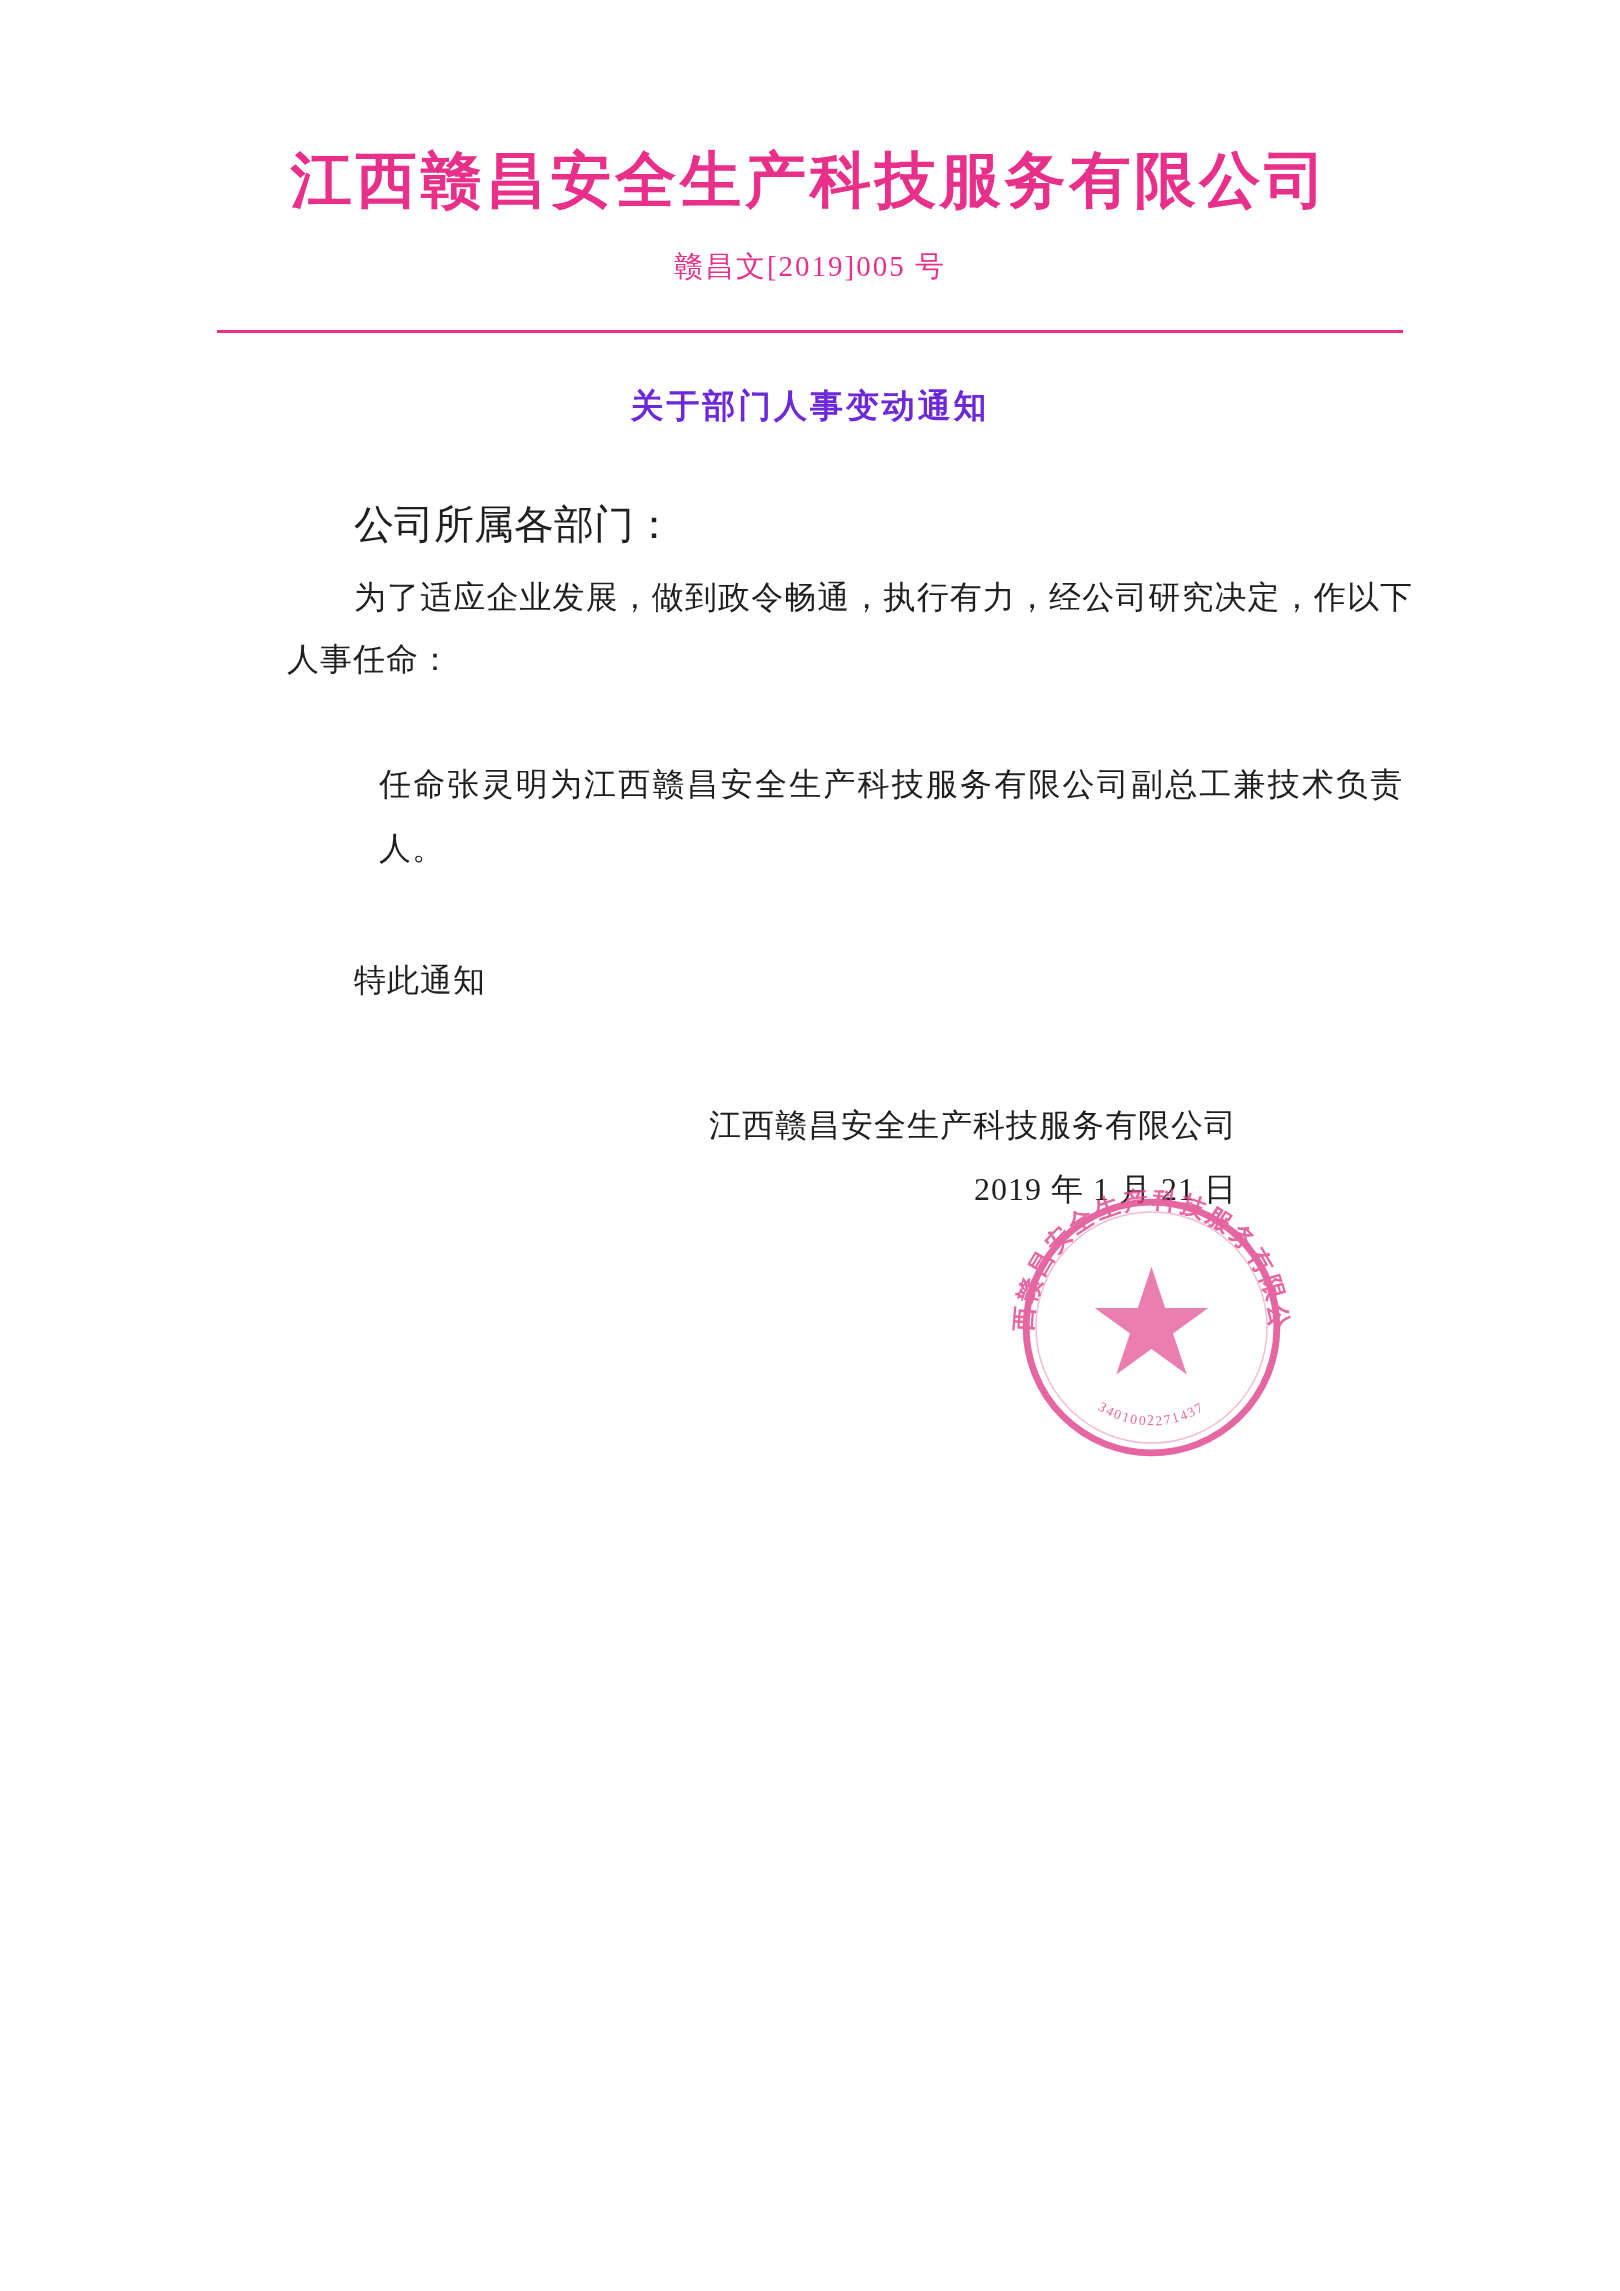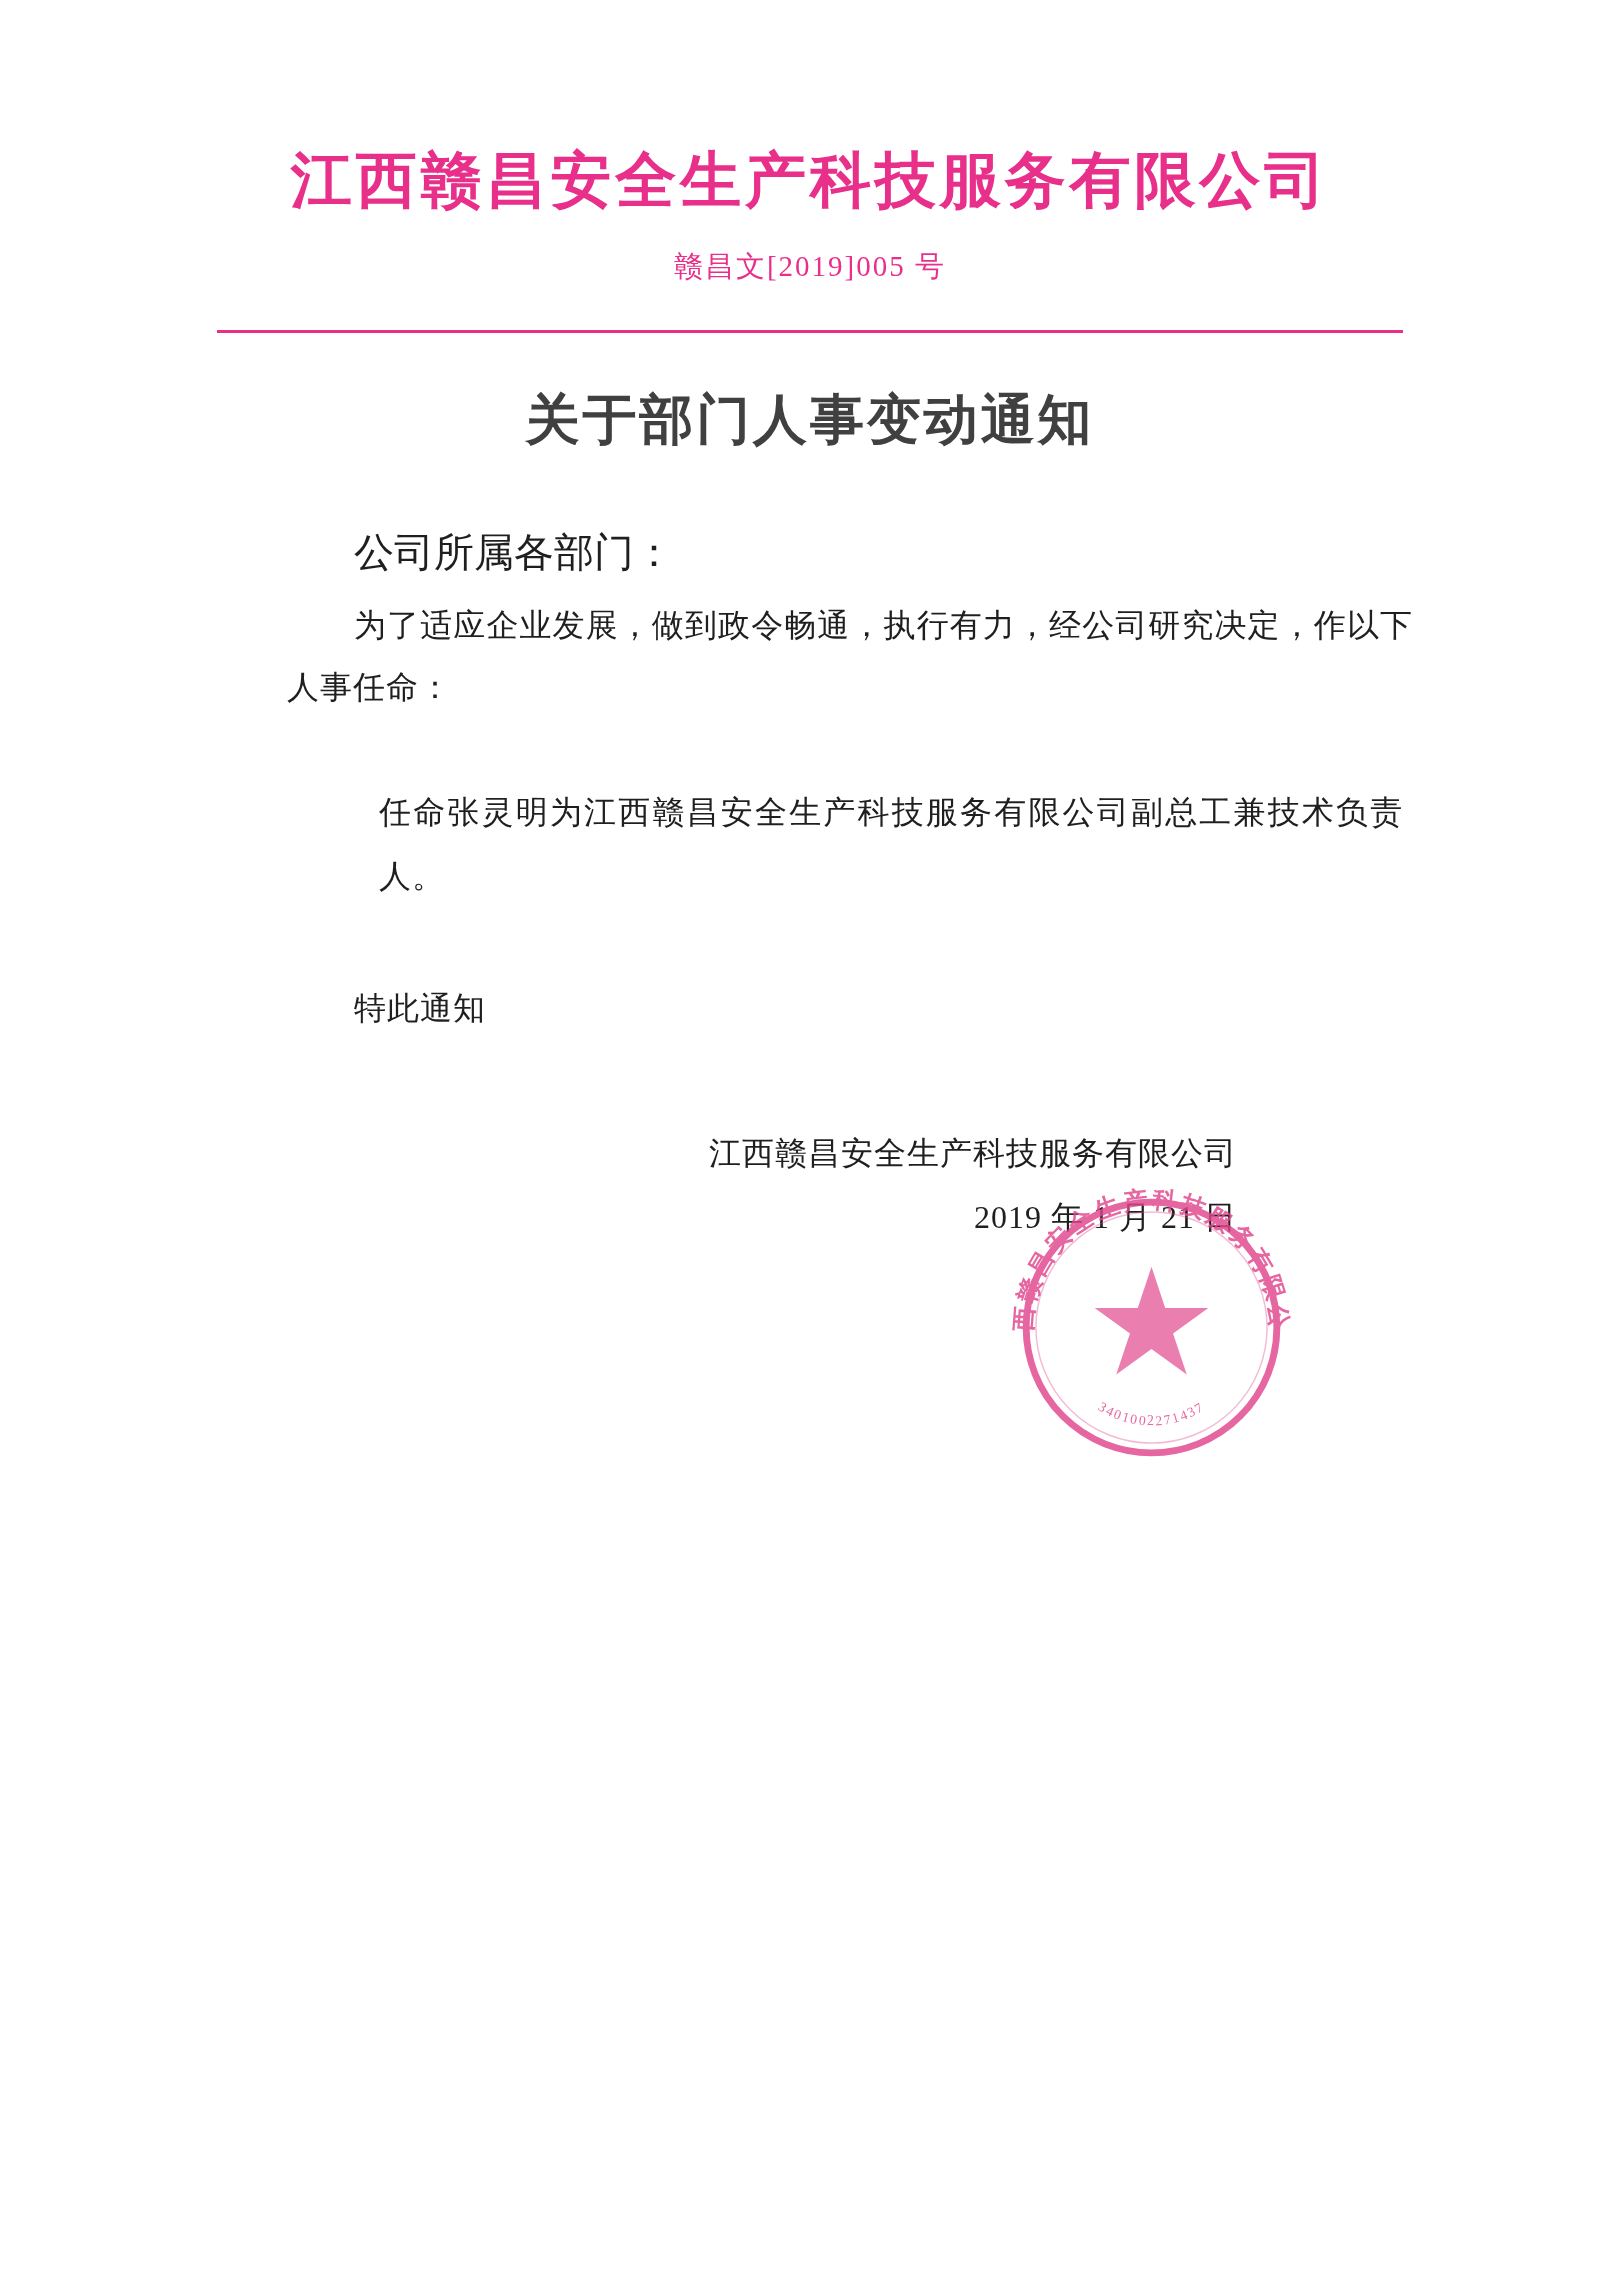--- a/index.html
+++ b/index.html
@@ -48,24 +48,24 @@
     margin: 43px auto 0 auto;
     width: 1186px;
     height: 2.9px;
     background: #e8308a;
   }
 
   
   .doc-title {
     margin-top: 51px;
     text-align: center;
-    font-size: 54px;
+    font-size: 33px;
     font-weight: bold;
     letter-spacing: 2.9px;
-    color: #404040;
+    color: #6d28d9;
   }
 
   
   .doc-body {
     margin: 0 auto;
     width: 1206px;
     padding-left: 80px;
     box-sizing: border-box;
     font-size: 32px;
     line-height: 1.95;

